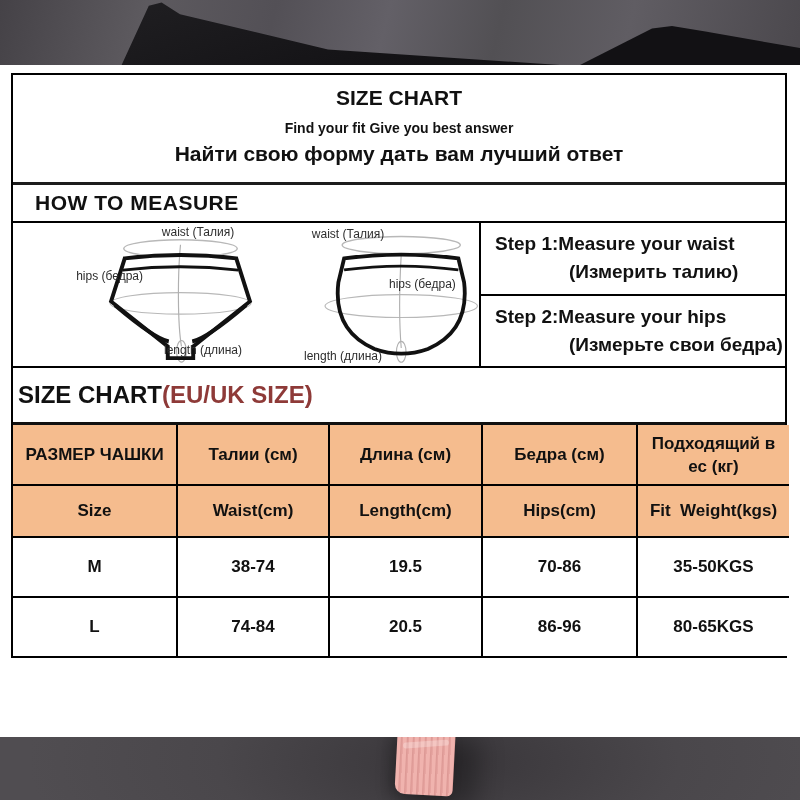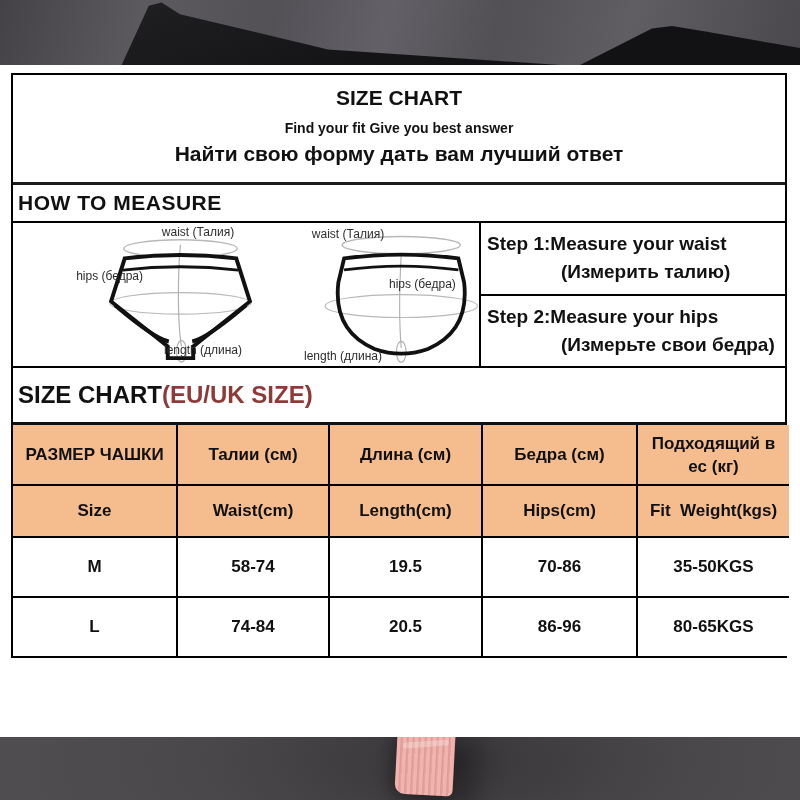--- a/index.html
+++ b/index.html
@@ -30,28 +30,28 @@
     position:absolute;top:8px;left:11px;width:776px;
     border:2px solid #000;box-sizing:border-box;background:#fff;
   }
   
   .title-sec{height:110px;border-bottom:3px solid #1c1c1c;text-align:center;box-sizing:border-box;padding-top:11px;}
   .title-sec .t1{font-size:21px;font-weight:bold;margin-bottom:10px;}
   .title-sec .t2{font-size:14px;font-weight:bold;margin-bottom:6px;}
   .title-sec .t3{font-size:21px;font-weight:bold;}
   
   .how-sec{height:38px;border-bottom:2px solid #000;box-sizing:border-box;
-    font-size:21px;font-weight:bold;padding-left:5px;display:flex;align-items:center;letter-spacing:0.5px;}
+    font-size:21px;font-weight:bold;padding-left:22px;display:flex;align-items:center;letter-spacing:0.5px;}
   
   .measure-sec{height:145px;border-bottom:2px solid #000;box-sizing:border-box;display:flex;}
   .diag{width:468px;border-right:2px solid #000;box-sizing:border-box;position:relative;flex:0 0 468px;text-decoration:underline;}
   .diag svg{position:absolute;}
   .dlabel{position:absolute;font-size:12px;color:#2d2d2d;text-align:center;white-space:nowrap;}
   .steps{flex:1;display:flex;flex-direction:column;}
-  .step{box-sizing:border-box;padding:7px 0 0 6px;font-weight:bold;font-size:19px;line-height:28px;}
+  .step{box-sizing:border-box;padding:7px 0 0 14px;font-weight:bold;font-size:19px;line-height:28px;}
   .step.first{height:73px;border-bottom:2px solid #000;}
   .step.second{height:70px;}
   .step .l2{padding-left:74px;}
   
   .heading-sec{height:57px;border-bottom:3px solid #111;box-sizing:border-box;display:flex;align-items:center;
     font-size:24px;font-weight:bold;padding-left:5px;}
   .heading-red{color:#8e3a38;}
   
   table{width:776px;border-collapse:collapse;border-style:hidden;table-layout:fixed;}
   td,th{border:2px solid #000;text-align:center;vertical-align:middle;padding:0;}
@@ -166,21 +166,21 @@
       </tr>
       <tr>
         <th class="hdr th-en">Size</th>
         <th class="hdr th-en">Waist(cm)</th>
         <th class="hdr th-en">Length(cm)</th>
         <th class="hdr th-en">Hips(cm)</th>
         <th class="hdr th-en">Fit  Weight(kgs)</th>
       </tr>
       <tr>
         <td class="cell">M</td>
-        <td class="cell">58-74</td>
+        <td class="cell">38-74</td>
         <td class="cell">19.5</td>
         <td class="cell">70-86</td>
         <td class="cell">35-50KGS</td>
       </tr>
       <tr>
         <td class="cell">L</td>
         <td class="cell">74-84</td>
         <td class="cell">20.5</td>
         <td class="cell">86-96</td>
         <td class="cell">80-65KGS</td>

